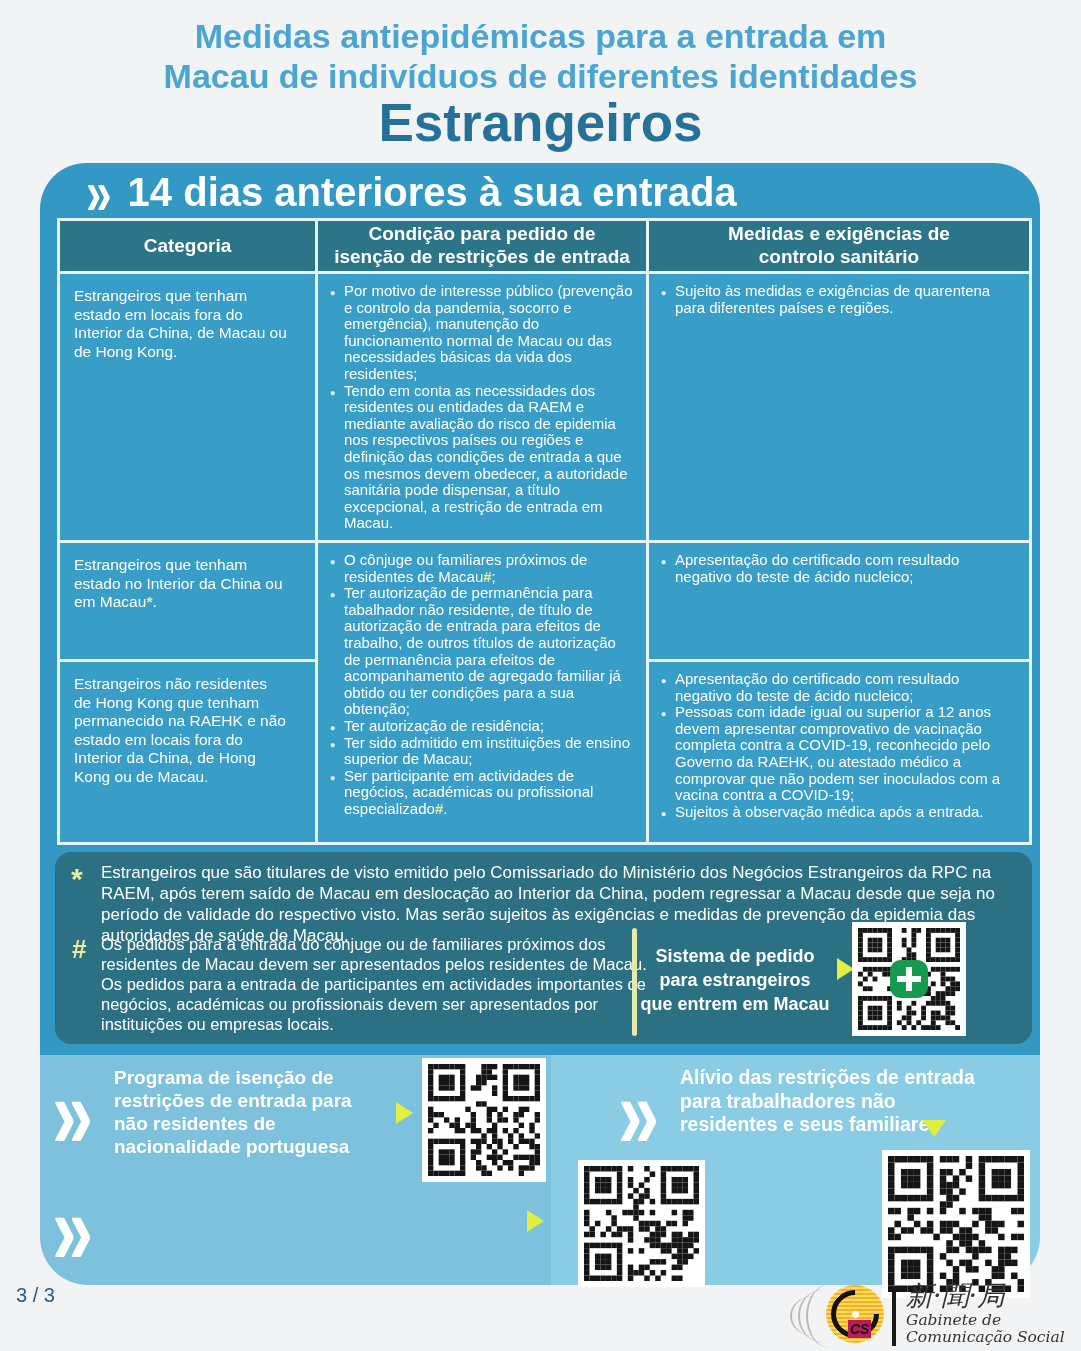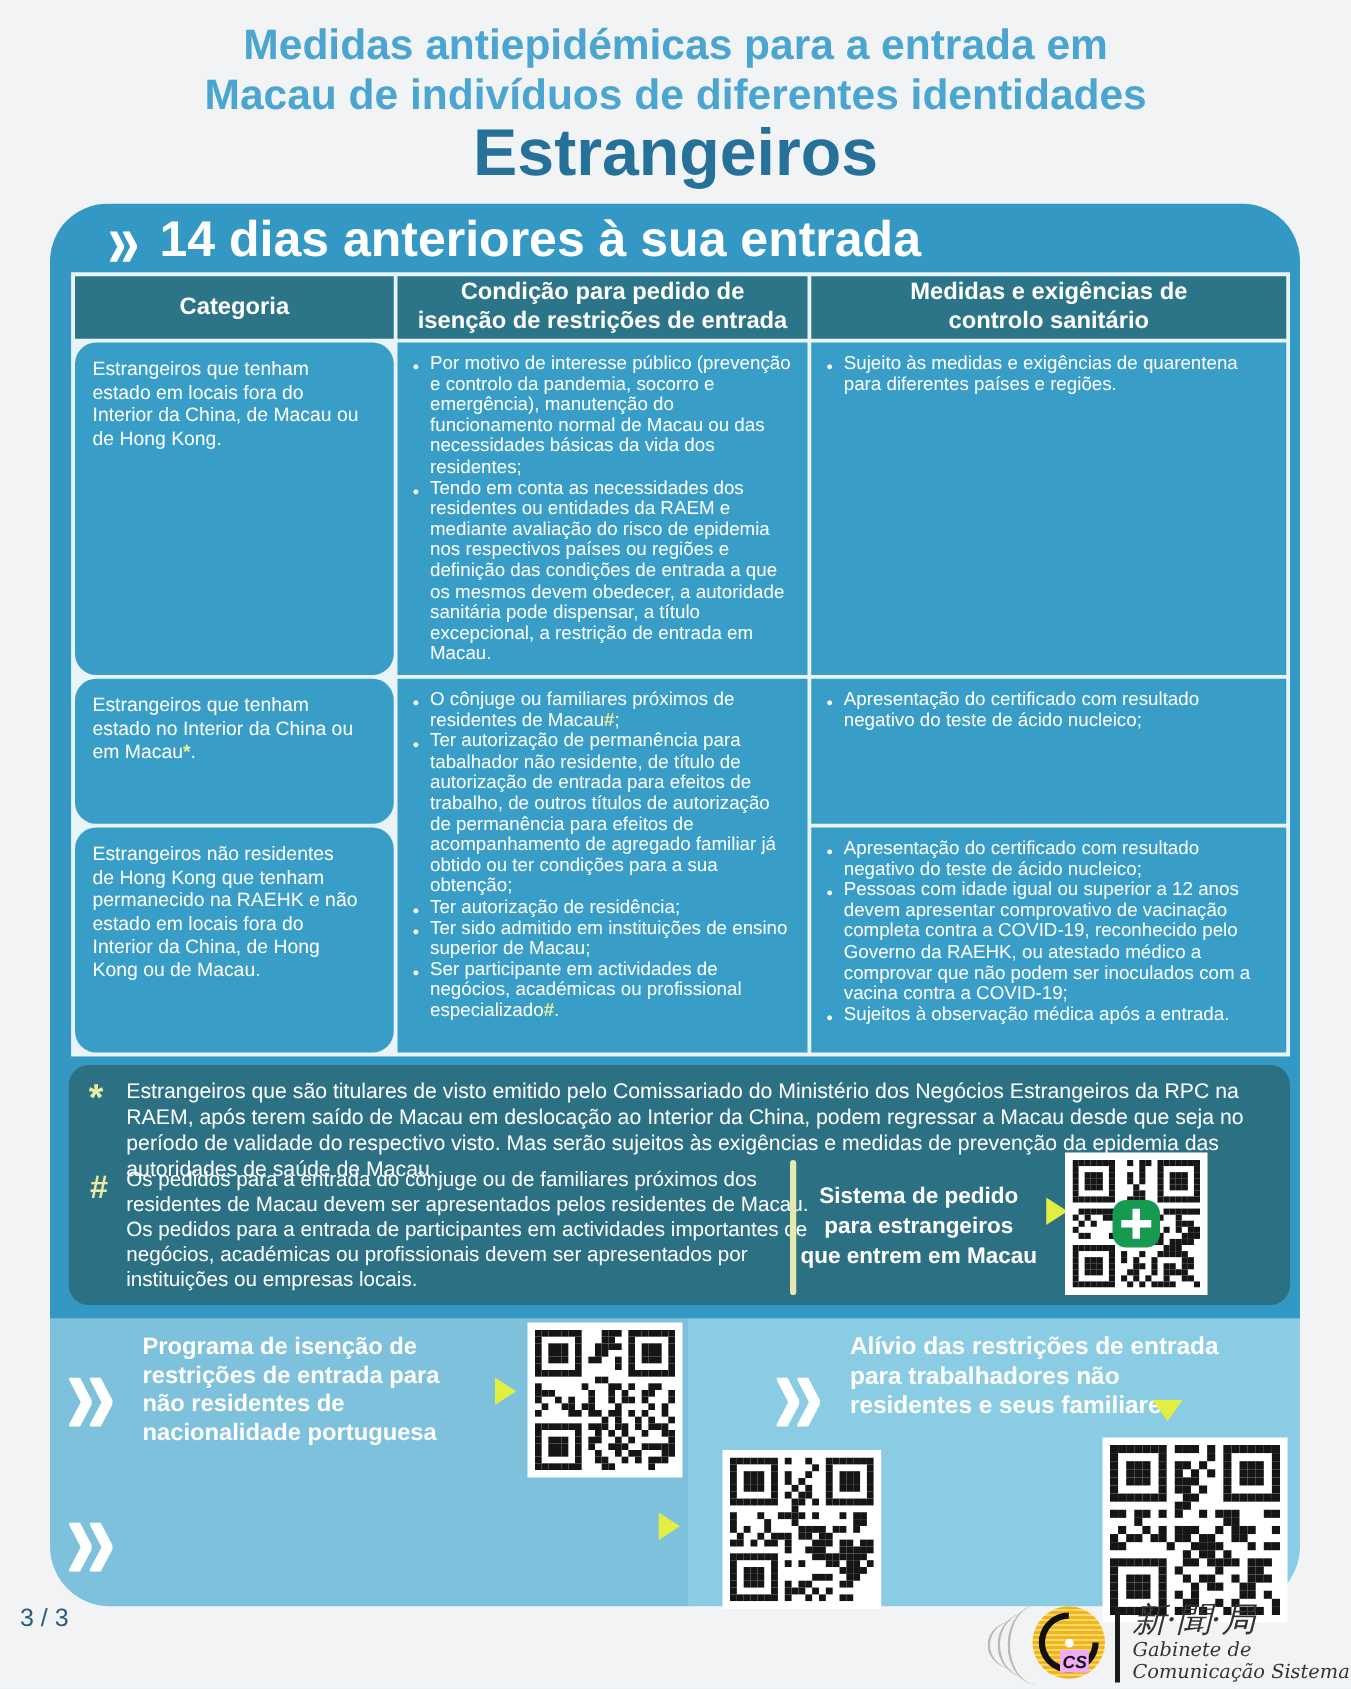--- a/index.html
+++ b/index.html
@@ -23,21 +23,21 @@
 
   
   .grid{position:absolute;left:17px;top:55px;display:grid;
         grid-template-columns:255px 328px 380px;
         grid-template-rows:50px 266px 116px 180px;
         gap:3px;background:#e8f4f8;border:3px solid #e8f4f8;}
   .th{background:#2c7488;color:#fff;font-weight:bold;font-size:19px;line-height:1.2;
       display:flex;align-items:center;justify-content:center;text-align:center;}
   .td{background:#389ec7;color:#fff;font-size:15px;line-height:16.6px;
       padding:9px 10px 6px 12px;overflow:hidden;}
-  .td.cat{font-size:15.5px;line-height:18.6px;padding:13px 27px 0 14px;border-radius:17px;}
+  .td.cat{font-size:15.5px;line-height:18.6px;padding:13px 27px 0 14px;}
   ul.bl{list-style:none;margin:0;padding:0;}
   ul.bl li{position:relative;padding-left:14px;}
   ul.bl li::before{content:"●";position:absolute;left:0;top:2px;font-size:9px;}
   .ym{color:#e9eda2;font-weight:bold;}
 
   
   .notes{position:absolute;left:15px;top:689px;width:977px;height:192px;
          background:#2c7084;border-radius:16px;color:#fff;}
   .nmark{position:absolute;font-weight:bold;color:#e9eda2;line-height:1;}
   .ntext{position:absolute;font-size:17px;line-height:21px;}
@@ -81,21 +81,21 @@
   .gcs{position:absolute;left:788px;top:1280px;width:293px;height:71px;}
   .garc{position:absolute;border-left:2px solid #b9b9b9;border-radius:50%;}
   .a1{left:2px;top:16px;width:46px;height:40px;}
   .a2{left:10px;top:10px;width:46px;height:52px;}
   .a3{left:18px;top:4px;width:46px;height:64px;}
   .ball{position:absolute;left:38px;top:5px;width:58px;height:58px;border-radius:50%;
         background:repeating-linear-gradient(180deg,#f0b322 0 2px,#fbd95e 2px 4px);}
   .gring{position:absolute;left:43px;top:10px;width:38px;height:38px;border:5px solid #111;
          border-right-color:transparent;border-radius:50%;transform:rotate(-45deg);}
   .wdot{position:absolute;left:64px;top:31px;width:7px;height:7px;background:#fff;border-radius:50%;}
-  .csbox{position:absolute;left:60px;top:40px;background:#f0abfc;padding:0 2px;
+  .csbox{position:absolute;left:60px;top:40px;background:#be185d;padding:0 2px;
          font-size:14px;font-weight:bold;font-style:italic;color:#111;line-height:18px;}
   .gbar{position:absolute;left:104px;top:6px;width:4px;height:60px;background:#1a1a1a;}
   .gcn{position:absolute;left:118px;top:-2px;font-size:27px;font-style:italic;color:#333;
        font-family:"DejaVu Serif",serif;}
   .gpt{position:absolute;left:118px;top:32px;font-size:15.5px;font-style:italic;color:#333;
        line-height:17px;font-family:"DejaVu Serif",serif;}
 </style>
 </head>
 <body>
 
@@ -1081,16 +1081,16 @@
     <div class="garc a2"></div>
     <div class="garc a3"></div>
     <div class="ball"></div>
     <div class="gring"></div>
     <div class="wdot"></div>
     <div class="csbox">CS</div>
     <div class="gbar"></div>
     <div class="gcn">新·聞·局</div>
     <div class="gpt">
       <div>Gabinete de</div>
-      <div>Comunicação Sistema</div>
+      <div>Comunicação Social</div>
     </div>
   </div>
 </div>
 
 </body></html>

